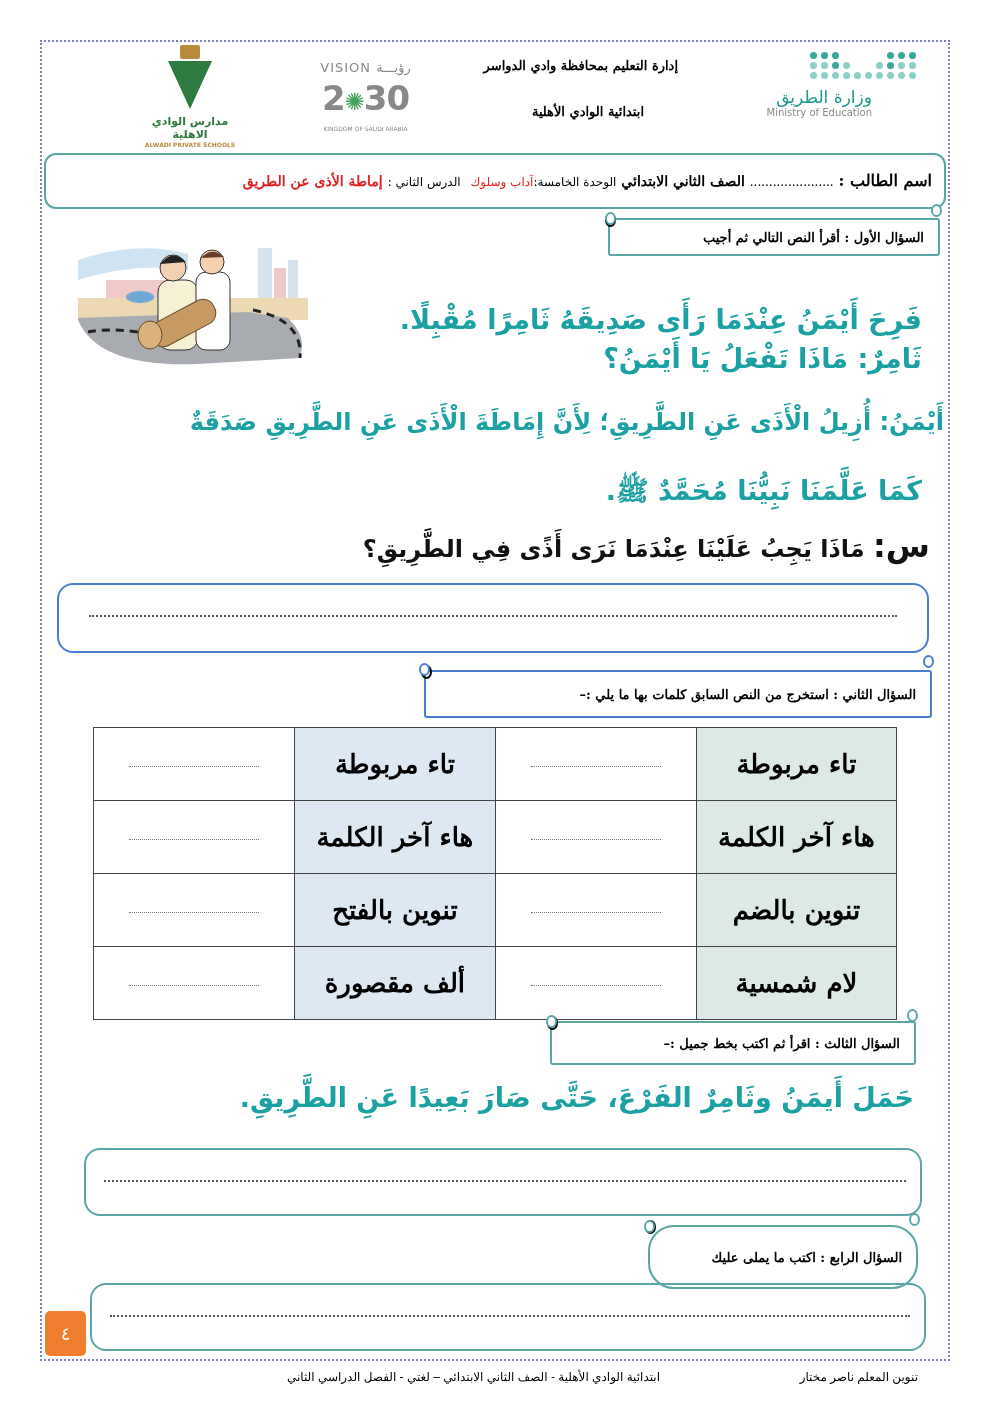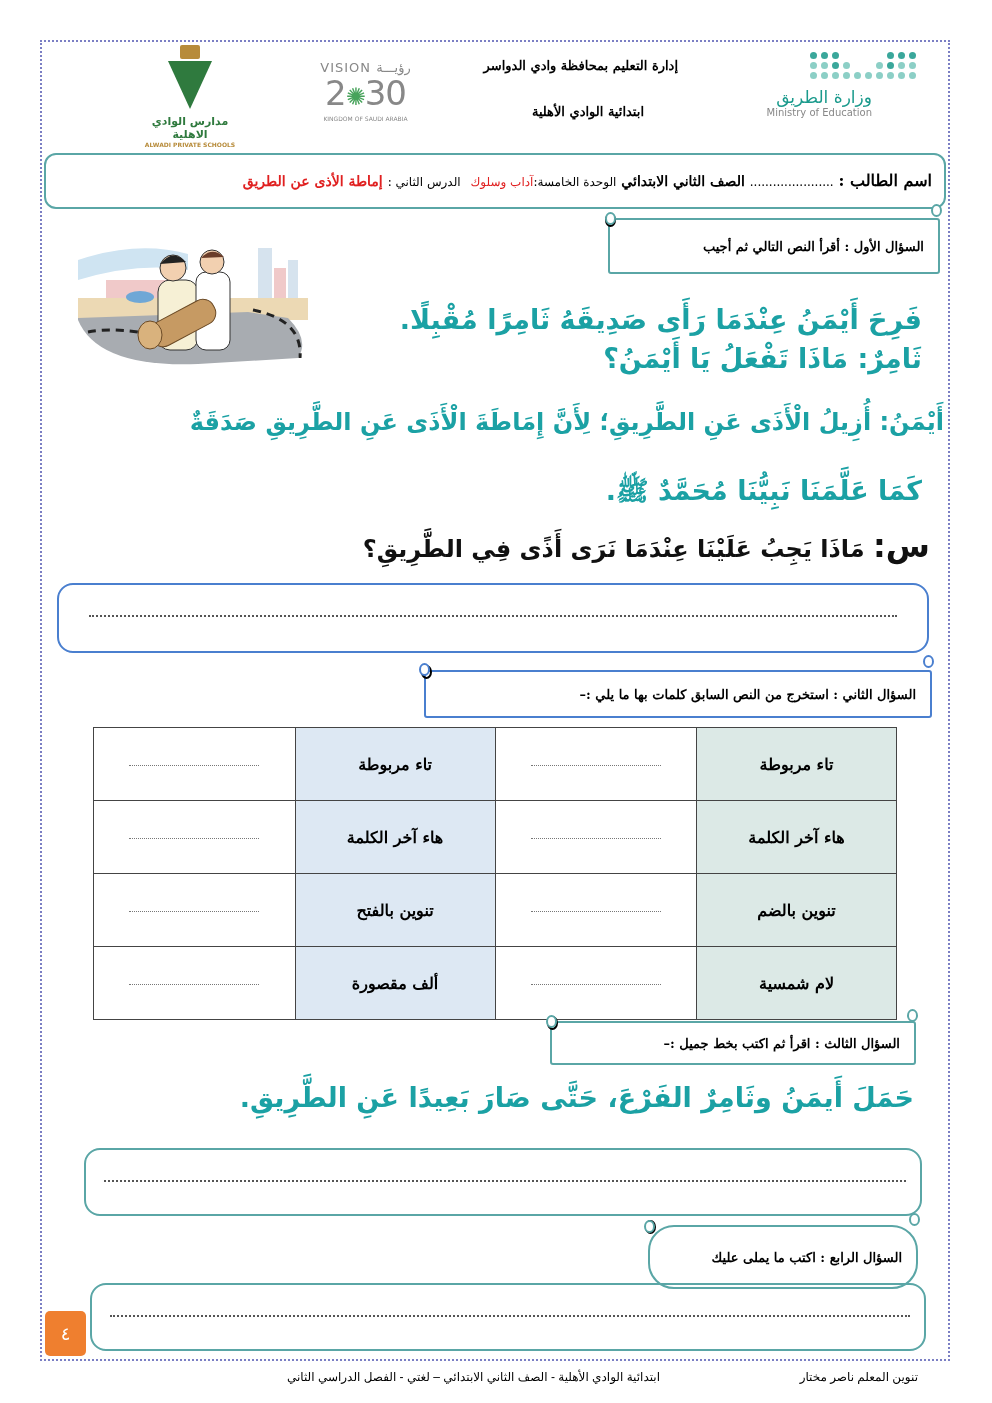--- a/index.html
+++ b/index.html
@@ -15,21 +15,21 @@
   .moe-dots { display:grid; grid-template-columns:repeat(10,9px); gap:3px 2px; direction:ltr; margin-left:58px; }
   .moe-dots span { width:7px; height:7px; border-radius:50%; background:#3aa79b; display:block; }
   .moe-dots span.l { background:#8ccfc6; }
   .moe-dots span.h { background:transparent; }
   .moe-ar { font-family:"DejaVu Sans", sans-serif; font-size:17px; color:#1a9a8c; text-align:right; margin-top:8px; direction:rtl; }
   .moe-en { font-size:10px; color:#888; text-align:right; }
   .hdr-line1 { right:314px; top:58px; font-family:"DejaVu Serif", serif; font-size:13px; font-weight:bold; }
   .hdr-line2 { right:348px; top:104px; font-family:"DejaVu Serif", serif; font-size:13px; font-weight:bold; }
   .vision { left:318px; top:60px; width:95px; text-align:center; }
   .vision .v1 { font-size:13px; color:#888; letter-spacing:1px; }
-  .vision .v2 { font-size:34px; font-weight:normal; color:#888; line-height:36px; letter-spacing:-1px; }
+  .vision .v2 { font-size:34px; font-weight:bold; color:#888; line-height:46px; letter-spacing:-1px; }
   .vision .v2 .dot { color:#47a35b; font-size:24px; }
   .vision .v3 { font-size:6px; color:#888; }
   .school-logo { left:140px; top:45px; width:100px; height:100px; text-align:center; }
   .school-logo .emblem { width:50px; height:70px; margin:0 auto; position:relative; }
   .school-logo .emblem .book { width:20px; height:14px; background:#b78b3a; margin:0 auto; border-radius:2px; }
   .school-logo .emblem .body { width:0; height:0; margin:2px auto 0; border-left:22px solid transparent; border-right:22px solid transparent; border-top:48px solid #2f7a3e; }
   .school-logo .sname { font-size:11px; color:#2f7a3e; font-weight:bold; }
   .school-logo .sname-en { font-size:6px; color:#b78b3a; font-weight:bold; }
 
   
@@ -52,21 +52,21 @@
   .story { color:#1ba1a4; font-family:"DejaVu Sans", sans-serif; font-weight:bold; direction:rtl; white-space:nowrap; }
   .q-line { color:#111; font-family:"DejaVu Sans", sans-serif; font-weight:bold; direction:rtl; white-space:nowrap; }
 
   
   .ans-box { box-sizing:border-box; border-radius:16px; border:2px solid #4a7fcf; }
   .ans-box.teal { border-color:#5aa6a6; }
   .dots-line { position:absolute; border-bottom:2px dotted #555; height:0; }
 
   
   .word-table { left:93px; top:727px; width:804px; height:282px; border-collapse:collapse; direction:rtl; }
-  .word-table td { border:1px solid #444; height:70px; text-align:center; font-family:"DejaVu Serif", serif; font-weight:bold; font-size:16px; }
+  .word-table td { border:1px solid #444; height:70px; text-align:center; font-family:"DejaVu Serif", serif; font-weight:bold; font-size:26px; }
   .word-table td.c-green { background:#dce9e6; width:200px; }
   .word-table td.c-blue { background:#dde8f3; width:200px; }
   .word-table td.c-blank { background:#fff; width:200px; }
   .word-table td .td-dots { display:inline-block; width:130px; border-bottom:1px dotted #777; height:0; vertical-align:middle; }
 
   
   .illus { left:78px; top:240px; width:230px; height:128px; }
 
   .page-num { left:45px; top:1311px; width:41px; height:45px; background:#ef7f2f; border-radius:5px; color:#fff; font-size:18px; display:flex; align-items:center; justify-content:center; }
   .footer { top:1370px; font-size:12px; color:#000; font-family:"Liberation Sans", sans-serif; direction:rtl; white-space:nowrap;margin-left:24px; }
@@ -135,21 +135,21 @@
   <div class="abs info-text">
     <span class="label">اسم الطالب :</span>
     <span class="small">......................</span>
     <span>الصف الثاني الابتدائي</span>
     <span class="small">الوحدة الخامسة:</span><span class="small red">آداب وسلوك</span>
     &nbsp;<span class="small">الدرس الثاني :</span>
     <span class="red">إماطة الأذى عن الطريق</span>
   </div>
 </div>
 
-<div class="abs banner" style="left:608px; top:218px; width:332px; height:56px;">
+<div class="abs banner" style="left:608px; top:218px; width:332px; height:38px;">
   <span>السؤال الأول : أقرأ النص التالي ثم أجيب</span>
 </div>
 <div class="scroll-curl" style="left:605px; top:212px;"></div>
 <div class="scroll-curl" style="left:931px; top:204px;"></div>
 
 <svg class="abs illus" viewBox="0 0 230 128">
   <rect x="0" y="0" width="230" height="128" fill="#fff"></rect>
   <path d="M0 20 Q60 0 110 14 L110 30 Q60 22 0 40Z" fill="#cfe4f2"></path>
   <rect x="180" y="8" width="14" height="50" fill="#d6e3ee"></rect>
   <rect x="196" y="28" width="12" height="30" fill="#f0c9c9"></rect>

